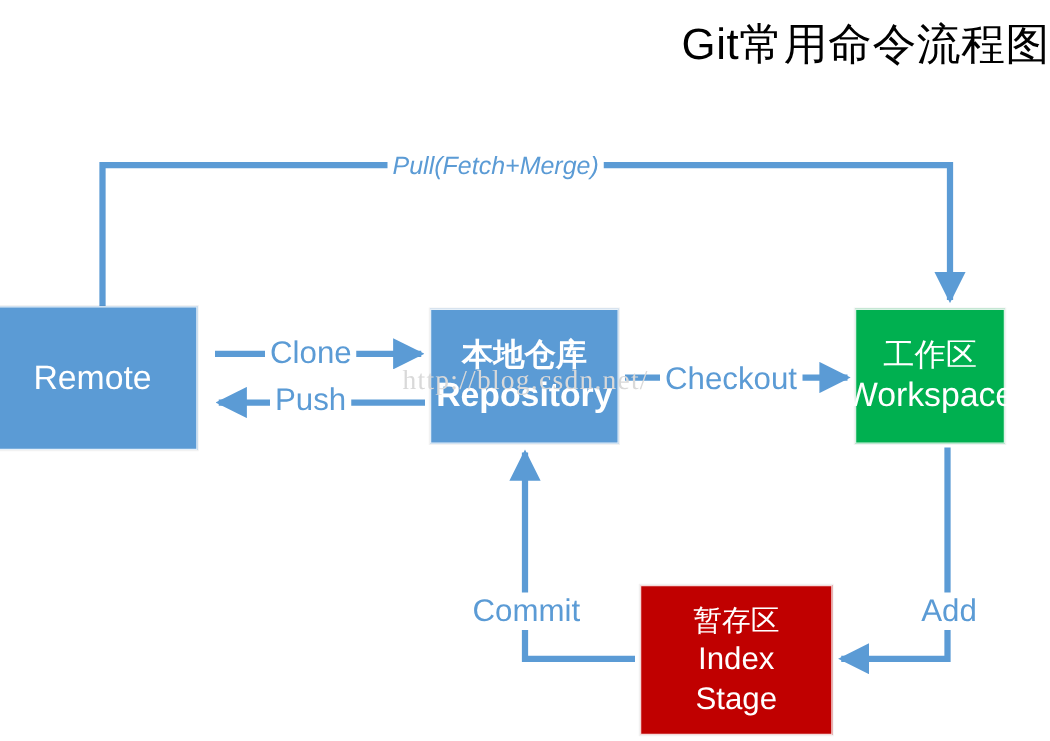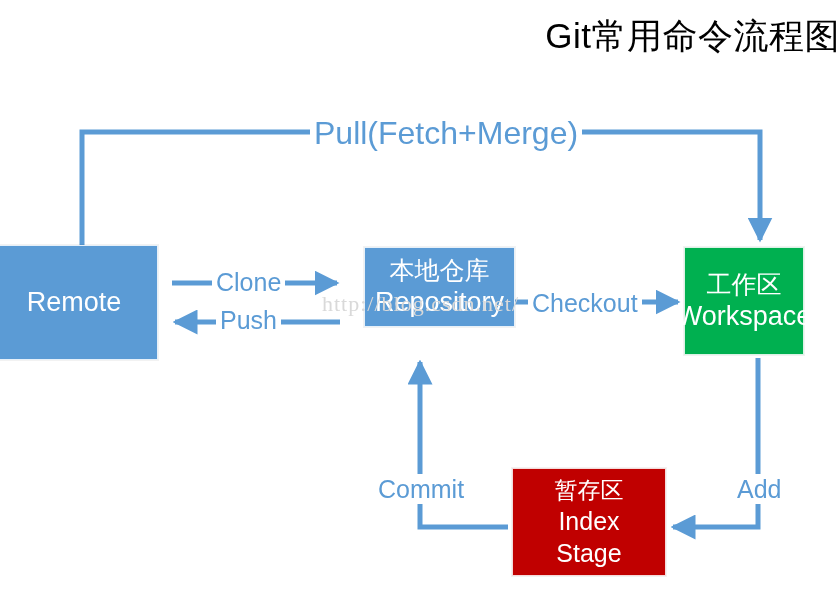--- a/index.html
+++ b/index.html
@@ -79,54 +79,55 @@
     white-space: nowrap;
   }
   #node-remote {
     left: -10px;
     top: 245px;
     width: 168px;
     height: 115px;
     background: #5b9bd5;
   }
   #node-repository {
-    left: 364px;
+    left: 344px;
     top: 247px;
     width: 151px;
-    height: 80px;
+    height: 108px;
     background: #5b9bd5;
+    font-weight: bold;
   }
   #node-workspace {
     left: 684px;
     top: 247px;
     width: 120px;
     height: 108px;
     background: #00b050;
   }
   #node-index {
     left: 512px;
     top: 468px;
     width: 154px;
-    height: 108px;
+    height: 120px;
     background: #c00000;
   }
   #node-index .line-cn { font-size: 23px; line-height: 30px; }
   #node-index .line-en { font-size: 25px; line-height: 32px; }
   
   .edge-label {
     position: absolute;
     color: #5b9bd5;
     font-size: 25px;
     line-height: 30px;
     white-space: nowrap;
     background: #ffffff;
     padding: 0 4px;
     z-index: 40;
   }
-  #label-pull   { left: 310px; top: 118px; font-size: 32px; }
+  #label-pull   { left: 310px; top: 118px; font-size: 20px; font-style: italic; }
   #label-clone  { left: 212px; top: 267px; }
   #label-push   { left: 216px; top: 305px; }
   #label-checkout { left: 528px; top: 288px; }
   #label-commit { left: 374px; top: 474px; }
   #label-add    { left: 733px; top: 474px; }
 </style>
 </head>
 <body>
 
 <div id="canvas">

